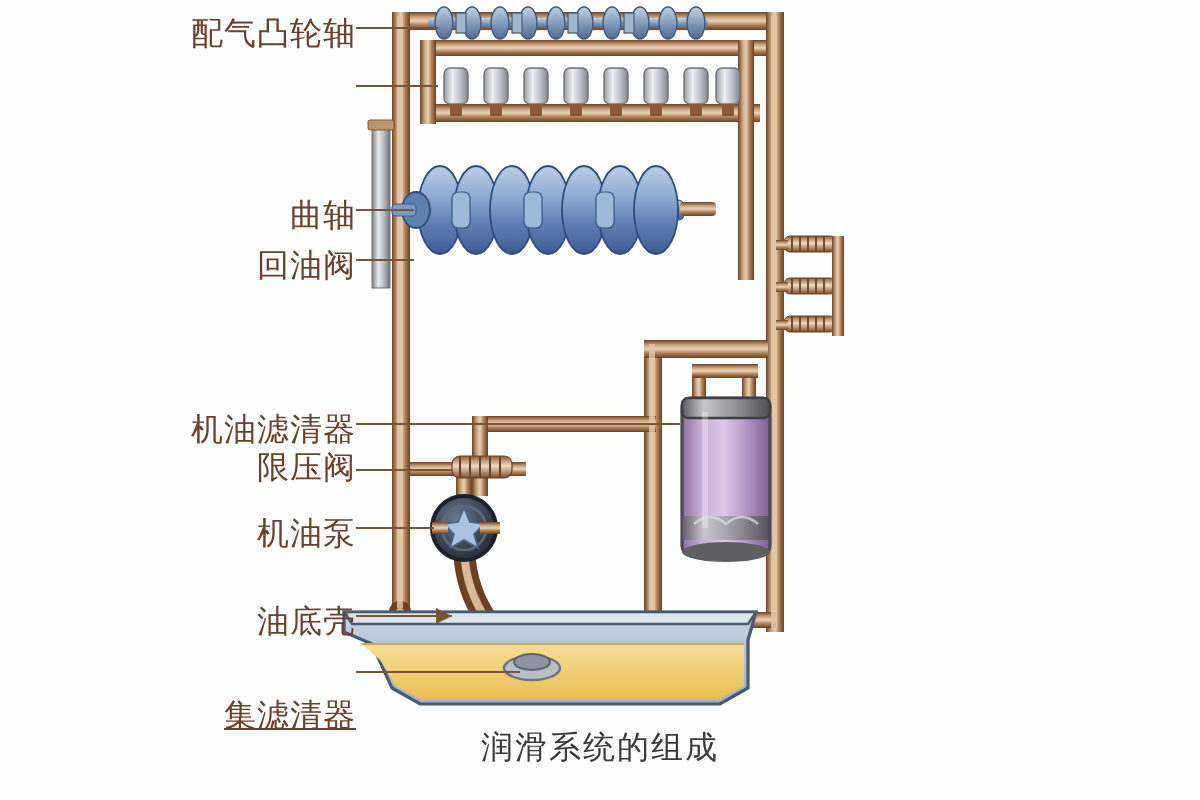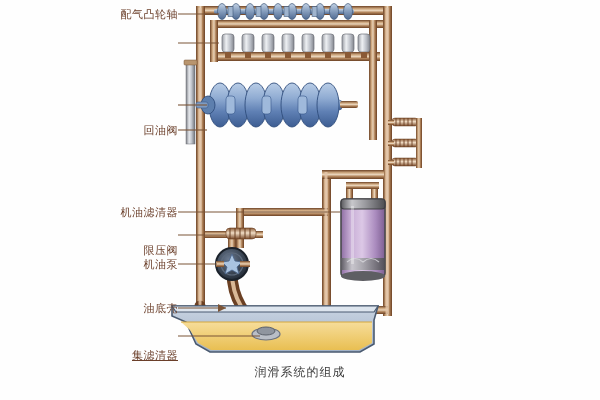--- a/index.html
+++ b/index.html
@@ -19,34 +19,34 @@
   }
   #diagram-svg {
     position: absolute;
     left: 0;
     top: 0;
     width: 600px;
     height: 400px;
   }
   .label-text {
     position: absolute;
-    font-size: 11px;
+    font-size: 16px;
     color: #6b3f2a;
     white-space: nowrap;
     letter-spacing: 0.5px;
     font-family: "DejaVu Sans", "Liberation Sans", sans-serif;
     text-align: right;
   }
   #caption {
     position: absolute;
     left: 0;
     top: 364px;
     width: 600px;
     text-align: center;
-    font-size: 12px;
+    font-size: 16px;
     color: #3a3a3a;
     letter-spacing: 1px;
     font-family: "DejaVu Sans", "Liberation Sans", sans-serif;
   }
 </style>
 </head>
 <body>
 
 <div id="stage">
 
@@ -328,22 +328,23 @@
       <line x1="178" y1="212" x2="340" y2="212"></line>
       <line x1="178" y1="235" x2="226" y2="235"></line>
       <line x1="178" y1="264" x2="217" y2="264"></line>
       <line x1="178" y1="308" x2="226" y2="308"></line>
       <line x1="178" y1="336" x2="260" y2="336"></line>
       <path d="M 226,308 L 218,304 L 218,312 Z" fill="#7a5437" stroke="none"></path>
     </g>
   </svg>
 
   <div class="label-text" style="left:78px;  top:7px;   width:100px;">配气凸轮轴</div>
+  <div class="label-text" style="left:78px;  top:98px;  width:100px;">曲轴</div>
   <div class="label-text" style="left:78px;  top:123px; width:100px;">回油阀</div>
   <div class="label-text" style="left:78px;  top:205px; width:100px;">机油滤清器</div>
-  <div class="label-text" style="left:78px;  top:243px; width:100px;">限压阀</div>
+  <div class="label-text" style="left:78px;  top:224px; width:100px;">限压阀</div>
   <div class="label-text" style="left:78px;  top:301px; width:100px;">油底壳</div>
   <div class="label-text" style="left:78px;  top:257px; width:100px;">机油泵</div>
   <div class="label-text" style="left:78px;  top:348px; width:100px;text-decoration:underline;">集滤清器</div>
 
   <div id="caption">润滑系统的组成</div>
 
 </div>
 
 </body></html>

